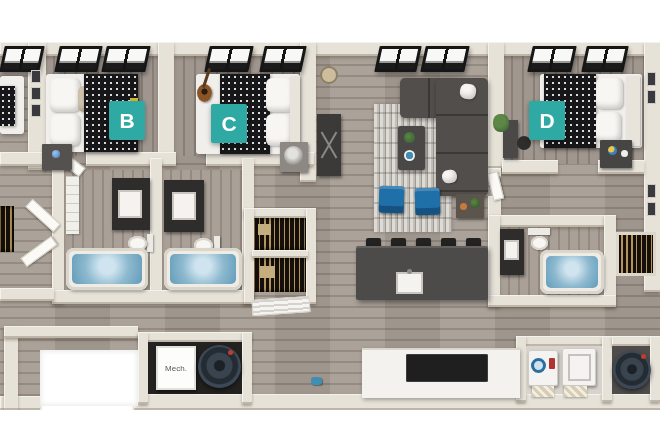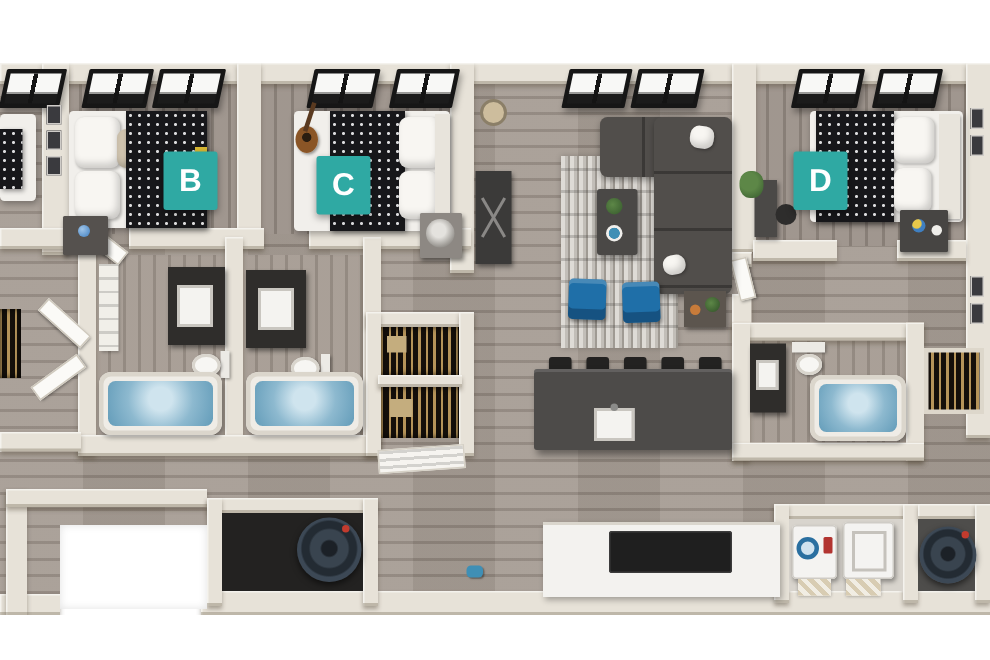--- a/index.html
+++ b/index.html
@@ -267,20 +267,23 @@
   <div class="a pillow" style="left:596px;top:112px;width:25px;height:30px"></div>
   <div class="a headboard" style="left:626px;top:76px;width:14px;height:70px"></div>
   <div class="a" style="left:503px;top:120px;width:15px;height:38px;background:#4b4947;box-shadow:1px 2px 3px rgba(0,0,0,.45)"></div>
   <div class="a dot" style="left:517px;top:136px;width:14px;height:14px;background:#2e2d2c"></div>
   <div class="a dot" style="left:493px;top:114px;width:16px;height:18px;background:radial-gradient(circle at 40% 40%,#5d8747 0 40%,#35582c 100%);border-radius:45%"></div>
   <div class="a nightstand" style="left:600px;top:140px;width:32px;height:28px;background:#474543"></div>
   <div class="a dot" style="left:608px;top:146px;width:9px;height:9px;background:radial-gradient(circle at 35% 35%,#e8c84a 0 35%,#3f7fc1 45% 100%)"></div>
   <div class="a dot" style="left:621px;top:150px;width:7px;height:7px;background:#efeeea"></div>
 
   <div class="a" style="left:148px;top:342px;width:94px;height:52px;background:#232221"></div>
+  <div class="a mech-box" style="left:156px;top:346px;width:40px;height:44px">
+    <span>Mech.</span>
+  </div>
   <div class="a cyl" style="left:198px;top:345px;width:43px;height:43px"></div>
   <div class="a dot" style="left:228px;top:350px;width:5px;height:5px;background:#c23b2e"></div>
 
   <div class="a" style="left:526px;top:346px;width:76px;height:48px;background:#d8d4cd"></div>
   <div class="a appliance" style="left:528px;top:350px;width:30px;height:36px"></div>
   <div class="a dot" style="left:531px;top:358px;width:15px;height:15px;background:#cfe2ef;border:3px solid #2a6fa0;box-sizing:border-box"></div>
   <div class="a" style="left:549px;top:358px;width:6px;height:11px;background:#b23430;border-radius:1px"></div>
   <div class="a appliance" style="left:562px;top:348px;width:34px;height:38px"></div>
   <div class="a" style="left:568px;top:354px;width:23px;height:27px;box-shadow:inset 0 0 0 2px #c5c2bc"></div>
   <div class="a basket" style="left:532px;top:386px;width:22px;height:11px"></div>

